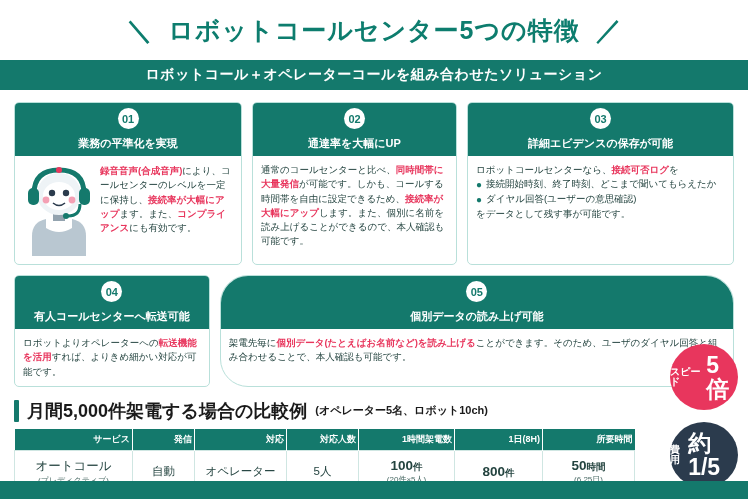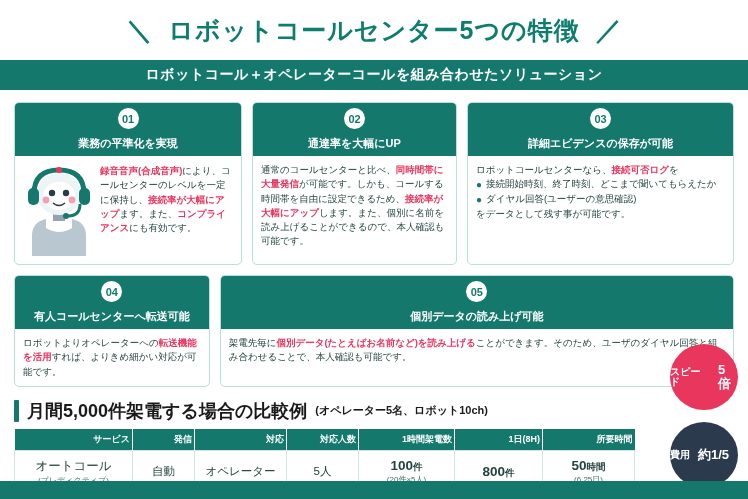--- a/index.html
+++ b/index.html
@@ -76,21 +76,21 @@
     flex: 0 0 auto;
   }
 
   
   .card-1 { width: 228px; }
   .card-1-body { display: flex; gap: 4px; padding: 8px 7px; }
   .robot { width: 74px; flex: 0 0 auto; position: relative; }
   .card-2 { width: 205px; }
   .card-3 { flex: 1 1 auto; }
   .card-4 { width: 262px; }
-  .card-5 { flex: 1 1 auto; }
+  .card-5 { flex: 1 1 auto; border-radius: 28px; }
 
   
   .robot svg { display: block; }
 
   
   .table-sec { margin: 12px 14px 0 14px; position: relative; }
   .sec-title { display: flex; align-items: center; gap: 8px; margin-bottom: 6px; }
   .sec-bar { width: 5px; height: 22px; background: #14796c; border-radius: 1px; }
   .sec-main { font-size: 18px; font-weight: bold; color: #1a1a1a; }
   .sec-sub { font-size: 11px; font-weight: bold; color: #1a1a1a; }
@@ -128,21 +128,21 @@
   .badge {
     width: 68px; height: 66px;
     border-radius: 50%;
     color: #ffffff;
     display: flex; flex-direction: row; align-items: center; justify-content: flex-start;
     line-height: 1.05;
   }
   .badge.speed { background: #e8365d; }
   .badge.cost { background: #2b3b4d; }
   .badge-lbl { font-size: 10px; font-weight: bold; }
-  .badge-val { font-size: 13px; font-weight: bold; margin-left: 8px; }
+  .badge-val { font-size: 23px; font-weight: bold; }
 
   
   .footer-bar {
     position: absolute; left: 0; bottom: 0;
     width: 748px; height: 18px; background: #14796c;
   }
 </style>
 </head>
 <body>
 

